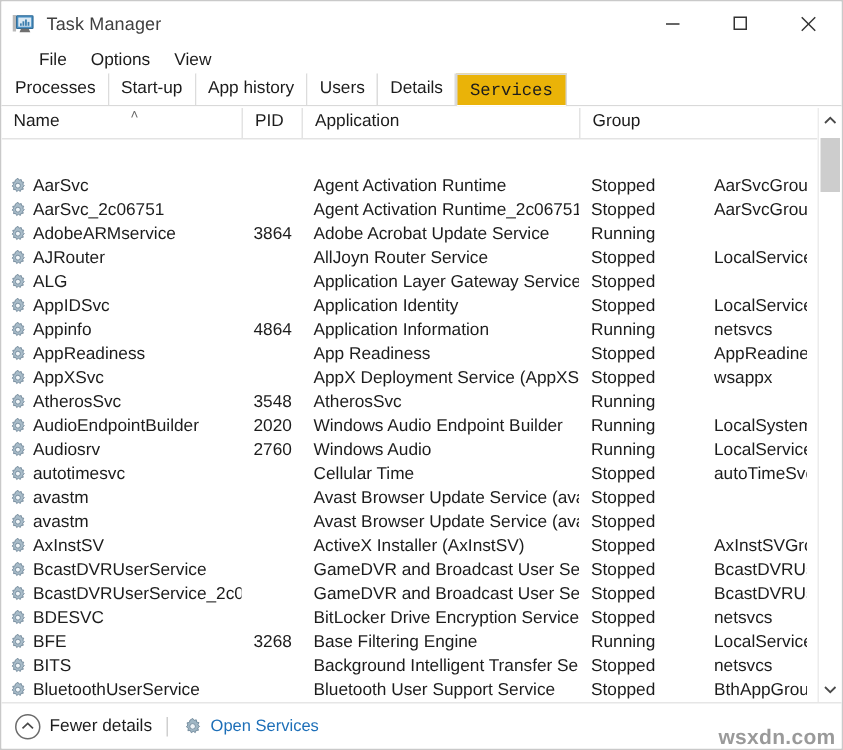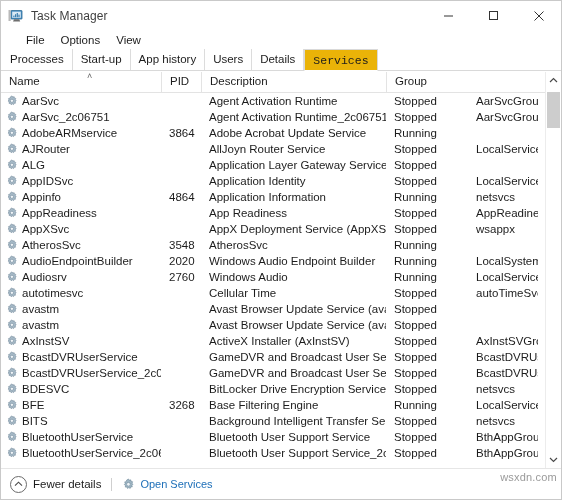--- a/index.html
+++ b/index.html
@@ -167,20 +167,21 @@
   .sort-arrow {
     position: absolute;
     top: -5px;
     left: 86px;
     color: #6a6a6a;
     font-size: 9px;
   }
 
   .rows {
     position: relative;
+    margin-top: 23px;
   }
   .row {
     height: 16px;
     display: flex;
     align-items: center;
     font-size: 11.5px;
     color: #1c1c1c;
     box-sizing: border-box;
   }
   .cell {
@@ -287,24 +288,25 @@
     align-items: center;
     font-size: 11px;
     color: #1d6fb8;
   }
   .openservices .gear { margin-right: 5px; width: 13px; height: 13px; }
 
   
   .watermark {
     position: absolute;
     right: 4px;
-    bottom: 16px;
-    font-size: 11px;
+    bottom: 0;
+    font-size: 14px;
     color: #9a9a9a;
     letter-spacing: 0.2px;
+    font-weight: bold;
   }
 </style>
 </head>
 <body>
 
 <div class="window">
 
   <div class="titlebar">
     <span class="title-icon">
       <svg width="16" height="16" viewBox="0 0 16 16">
@@ -359,21 +361,21 @@
   <div class="content">
     <div class="listwrap">
       <div class="listcols">
 
         <div class="header-row">
           <div class="hcell c-name">
             <span>Name</span>
             <span class="sort-arrow">˄</span>
           </div>
           <div class="hcell c-pid">PID</div>
-          <div class="hcell c-desc">Description</div>
+          <div class="hcell c-desc">Application</div>
           <div class="hcell c-group">Group</div>
         </div>
 
         <div class="rows" id="rows-container">
             <div class="row">
               <div class="cell name c-name">
                 <span class="gear"><svg width="12" height="12" viewBox="0 0 16 16">
                     <path d="M8 1.2l1 1.6 1.9-.5.3 1.9 1.9.4-.8 1.8 1.3 1.4-1.5 1.2.6 1.9-2 .1-.6 1.8-1.7-1-1.6 1.1-.8-1.8-2 .1.4-2-1.6-1.1 1.2-1.5-.7-1.8 1.9-.3.5-1.9z" fill="#a8bcc9" stroke="#72889a" stroke-width="0.8" stroke-linejoin="round"></path>
                     <circle cx="7.9" cy="7.7" r="2.2" fill="#f0f5f8" stroke="#72889a" stroke-width="0.8"></circle>
                   </svg></span>

